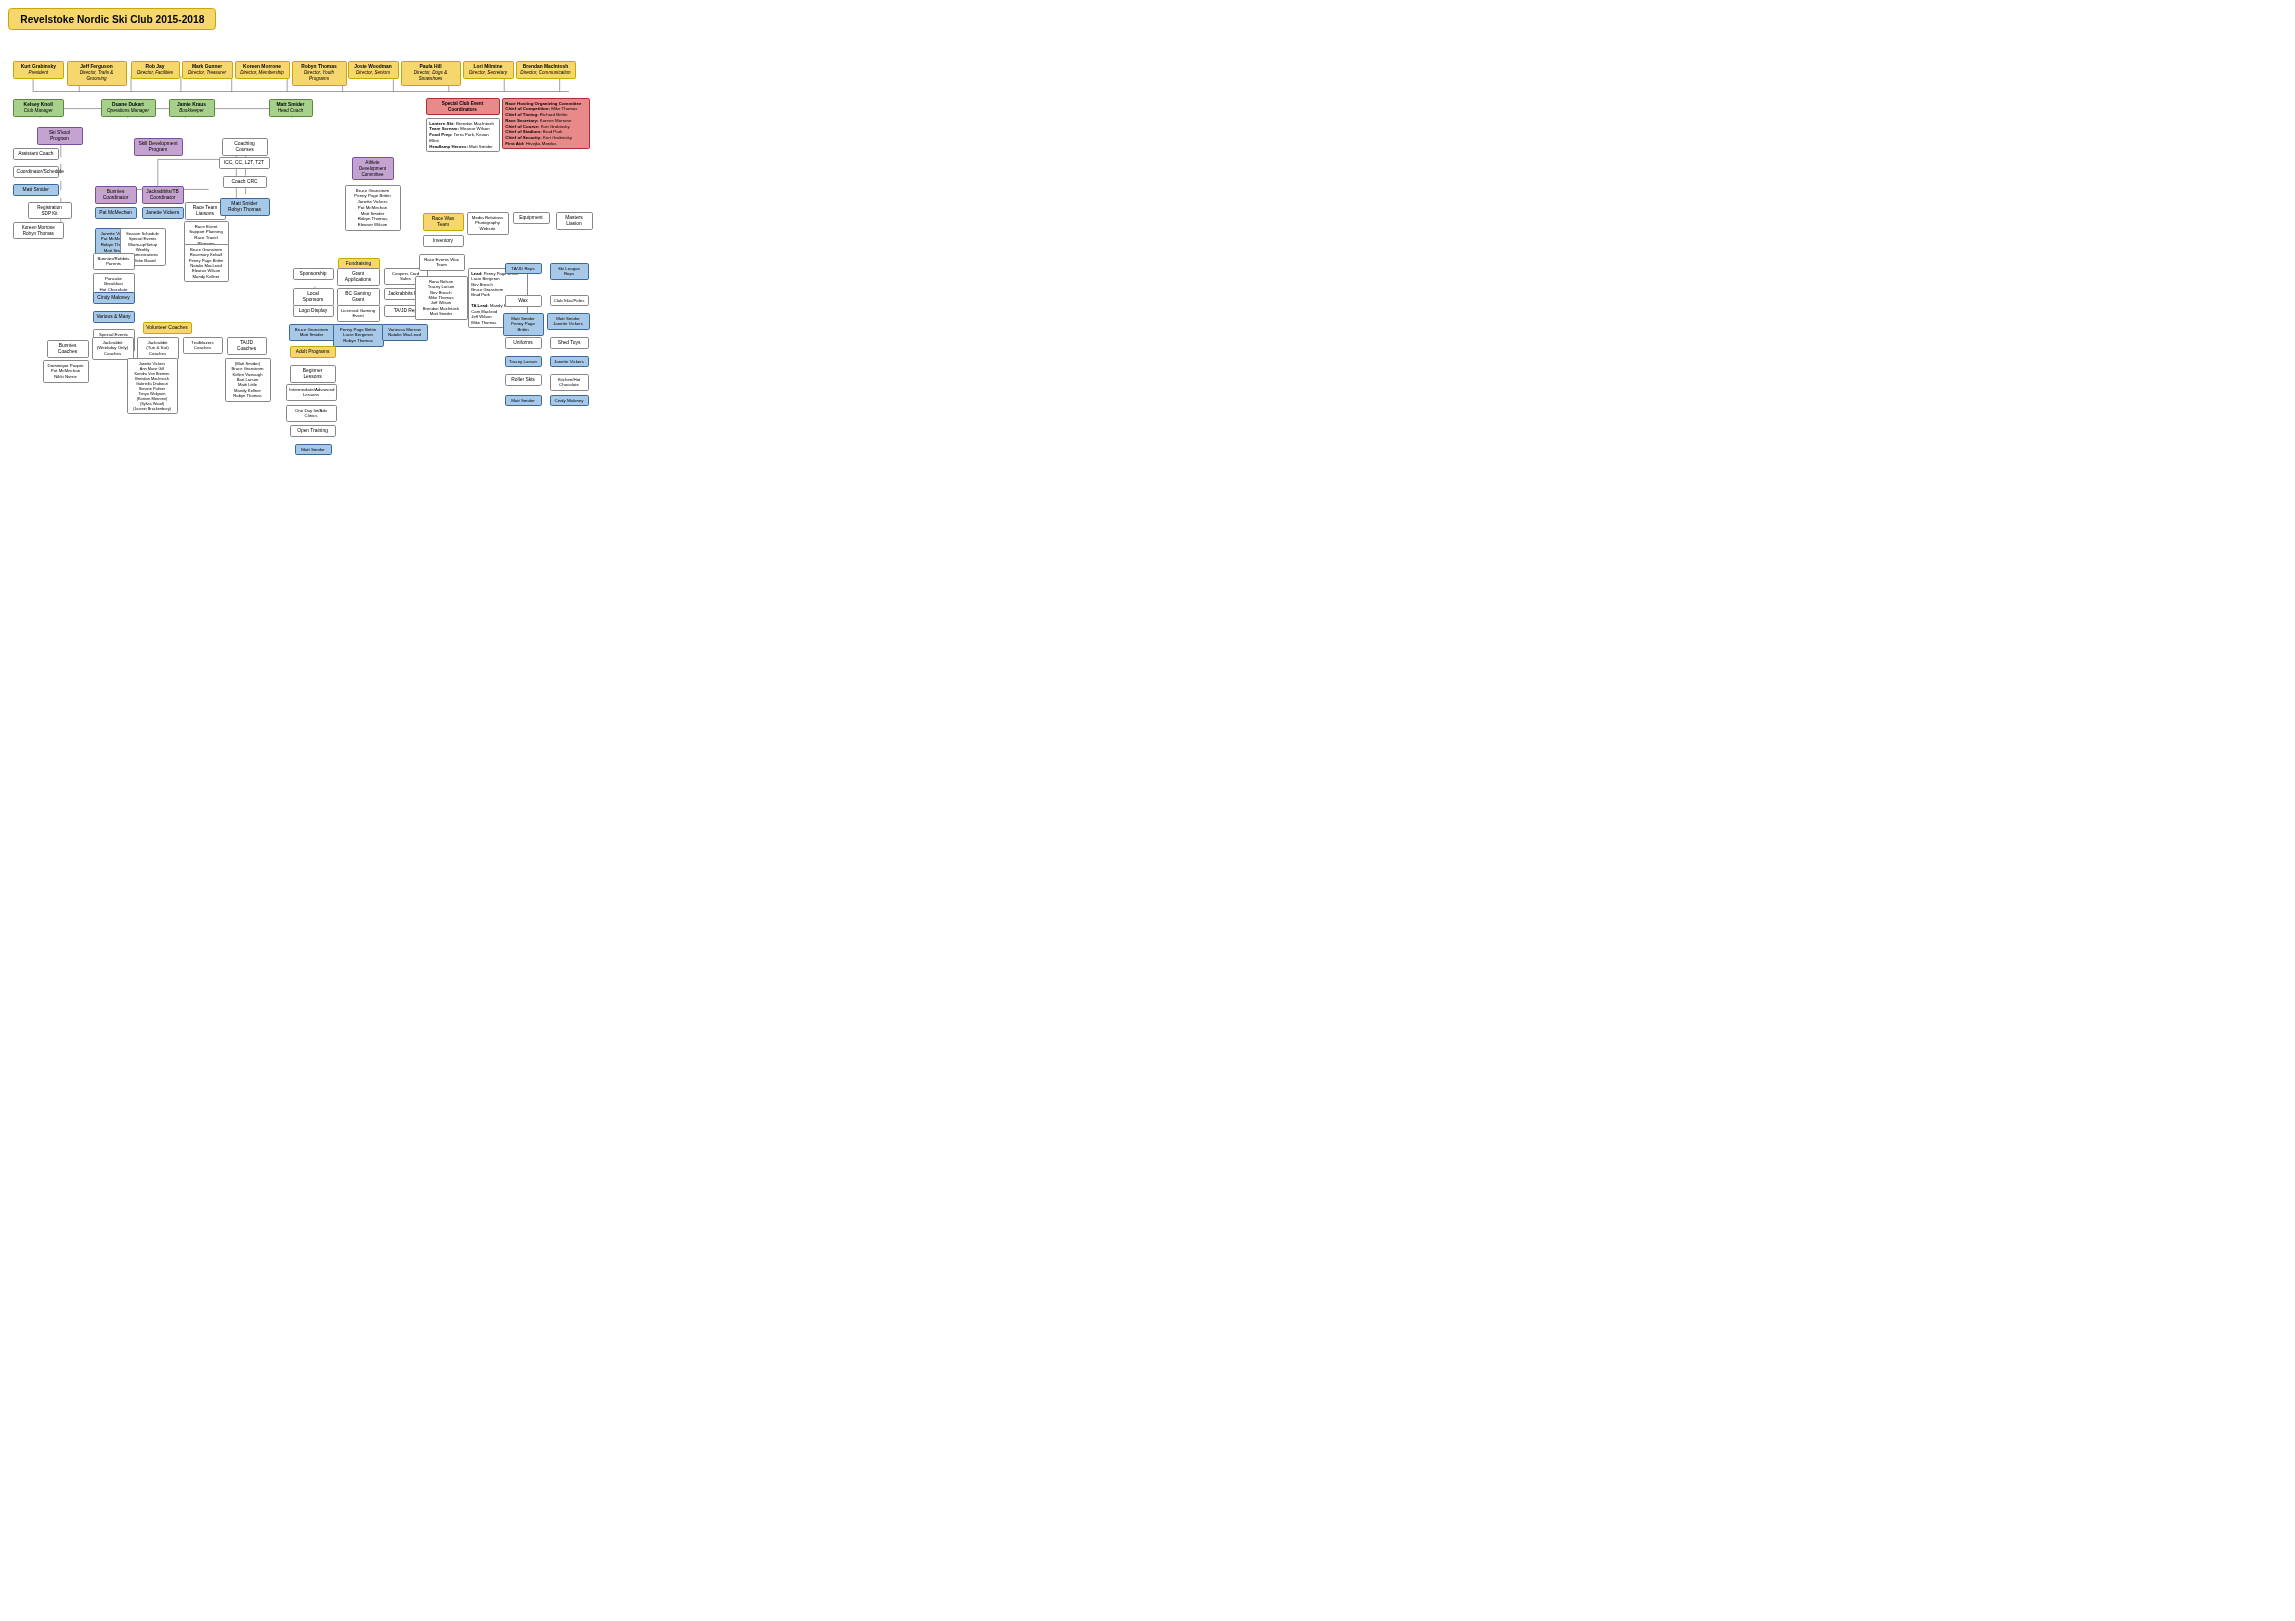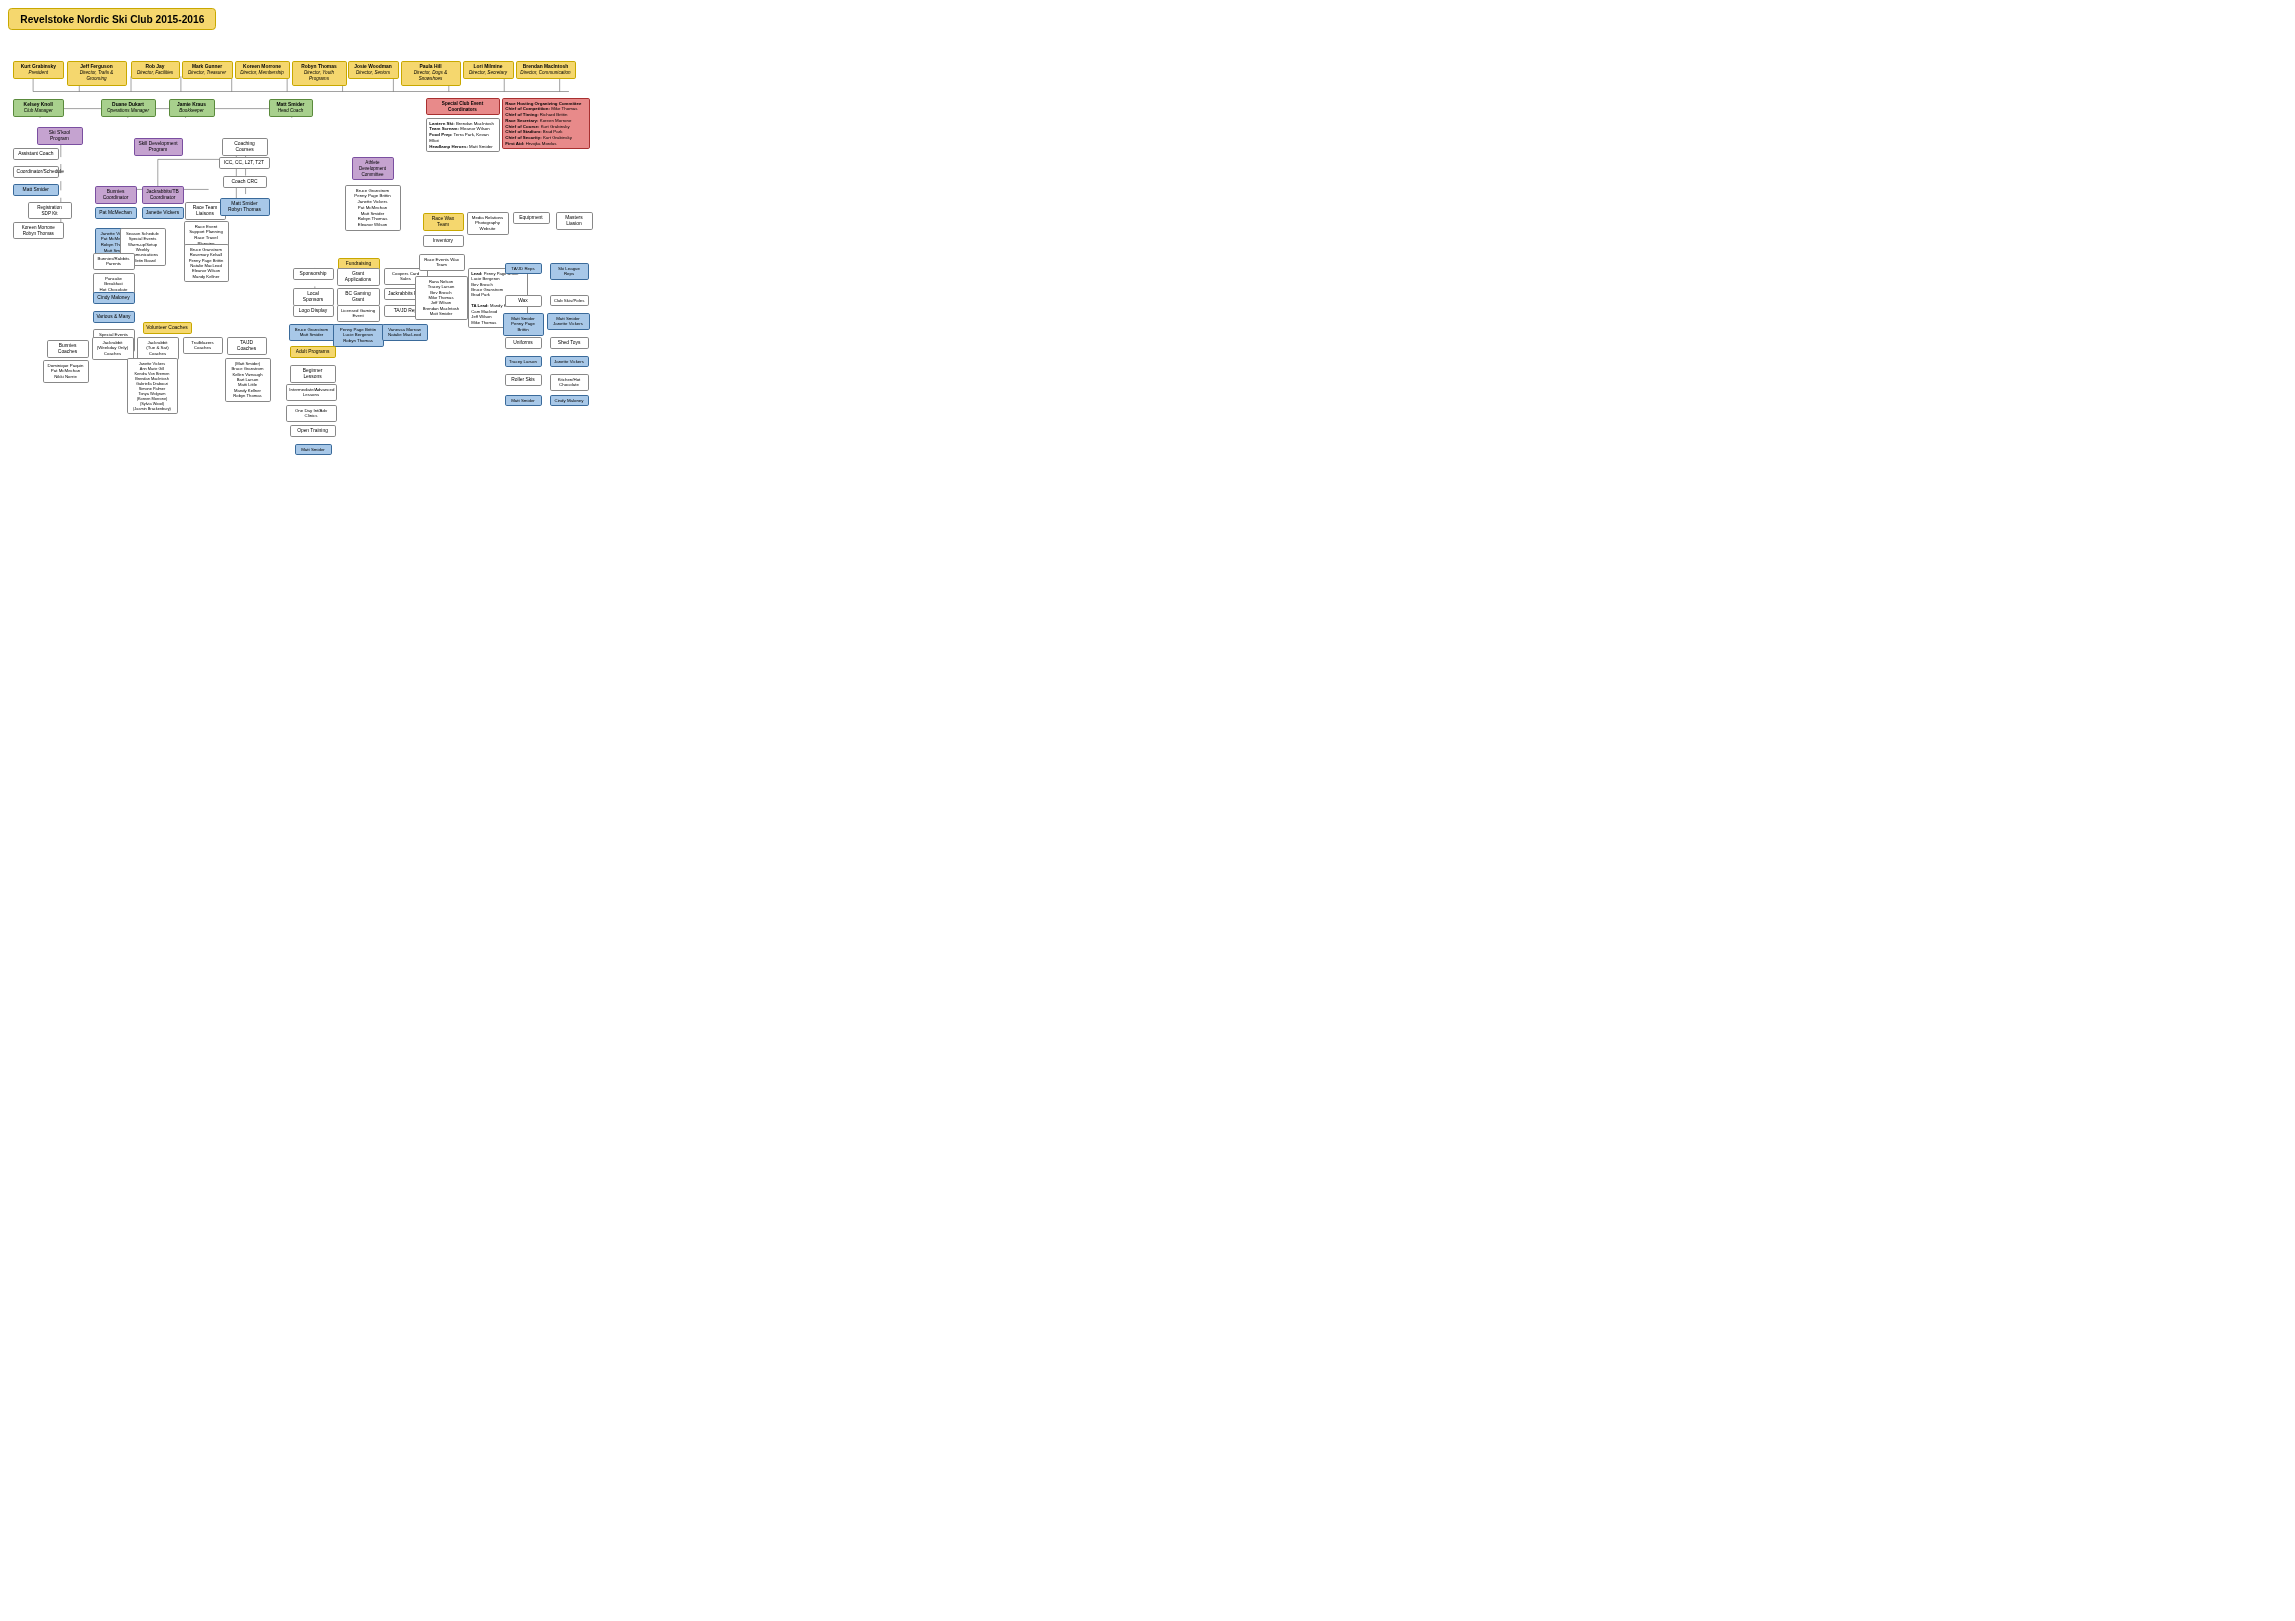--- a/index.html
+++ b/index.html
@@ -54,21 +54,21 @@
     svg.lines line, svg.lines path {
       stroke: #555;
       stroke-width: 1.2;
       fill: none;
     }
   </style>
 </head>
 <body>
 
 <div>
-  <div class="main-title">Revelstoke Nordic Ski Club 2015-2016</div>
+  <div class="main-title">Revelstoke Nordic Ski Club 2015-2018</div>
 </div>
 
 <div class="org-chart" style="position:relative; height:490px; margin-top:1.8px;">
 
 <svg class="lines" xmlns="http://www.w3.org/2000/svg" viewBox="0 0 1280 1050" width="592" height="485">
 
   <line x1="60" y1="118" x2="1220" y2="118"></line>
 
   <line x1="60" y1="85" x2="60" y2="118"></line>
   <line x1="160" y1="85" x2="160" y2="118"></line>

